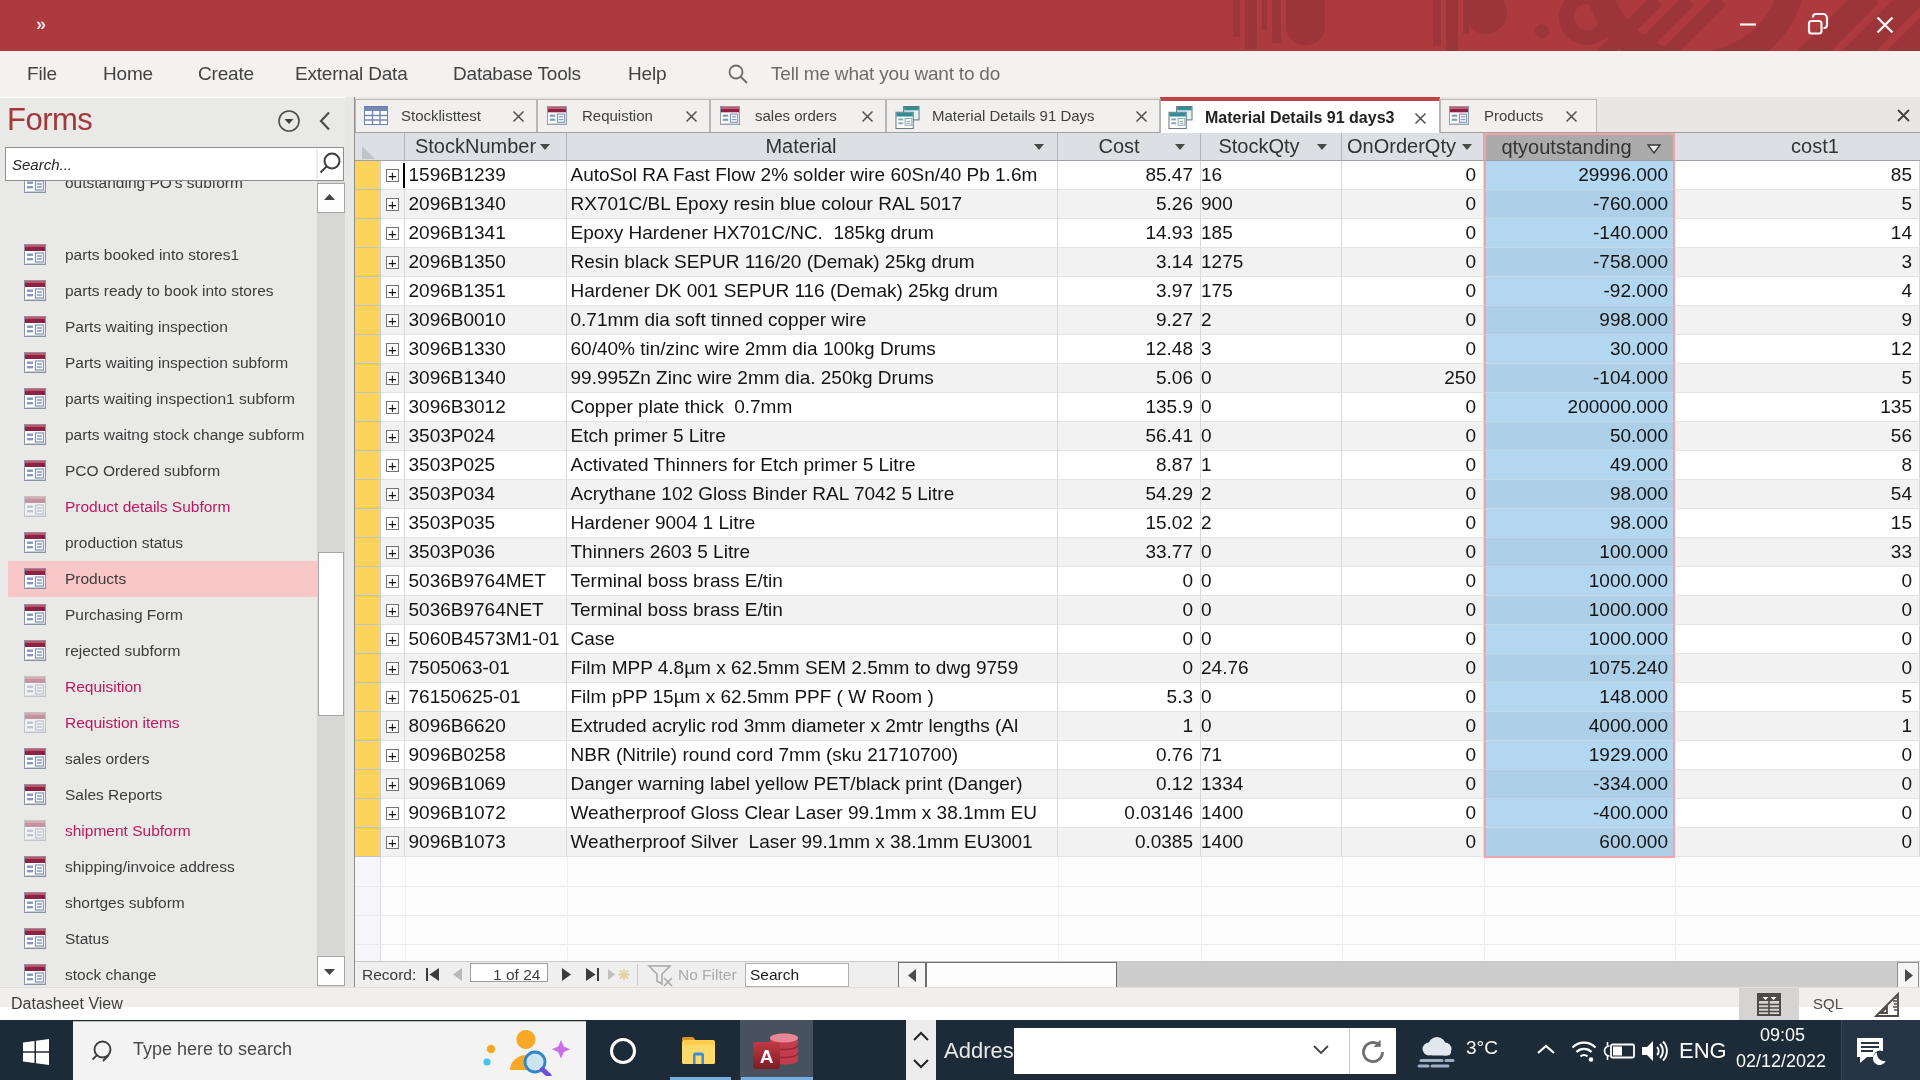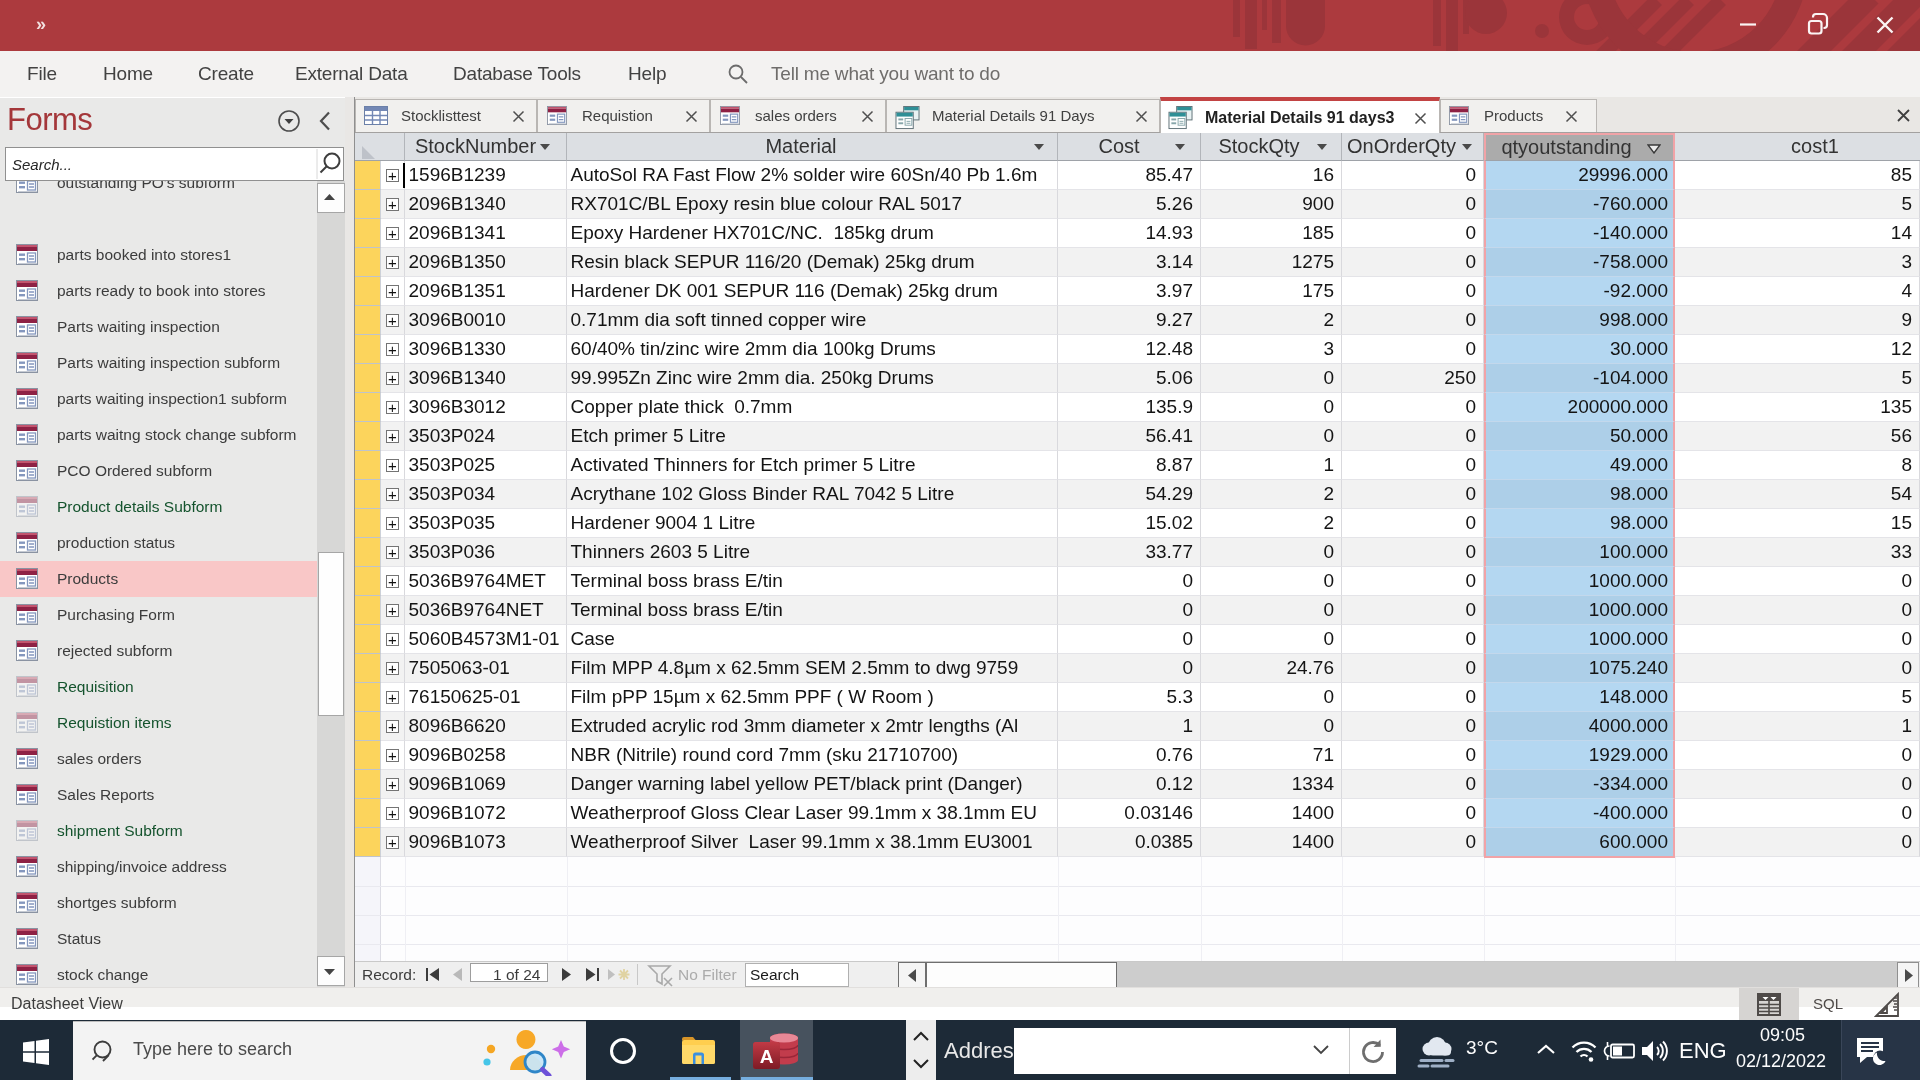--- a/index.html
+++ b/index.html
@@ -7,23 +7,23 @@
 #title{left:0;top:0;width:1920px;height:51px;background:#AC3A3E;overflow:hidden}
 
 #menu{left:0;top:51px;width:1920px;height:46px;background:#F3F2F1}
 .mi{position:absolute;top:0;height:46px;line-height:46px;font-size:19px;letter-spacing:-0.2px;color:#424242}
 
 #side{left:0;top:97px;width:345px;height:890px;background:#E9E9E8;border-top:1px solid #fff}
 #formsT{left:7px;top:102px;font-size:31px;color:#A4373A;letter-spacing:-0.5px}
 #sbox{left:5px;top:147px;width:339px;height:34px;background:#fff;border:1px solid #909090}
 #sboxtxt{left:12px;top:156px;font-style:italic;font-size:15px;color:#262626}
 #slist{left:0;top:181px;width:345px;height:806px;overflow:hidden}
-.si{position:absolute;left:0;width:328px;height:36px}
+.si{position:absolute;left:8px;width:328px;height:36px}
 .si .t{position:absolute;left:57px;top:0;line-height:36px;font-size:15.5px;color:#3C3C3C;white-space:nowrap}
-.si.gray .t{color:#14532d}
+.si.gray .t{color:#be185d}
 .si.sel{background:#F9C7C7}
 .si svg{position:absolute;left:16px;top:7px}
 .si.gray svg{opacity:.42}
 
 .sbtn{position:absolute;left:317px;width:28px;height:30px;background:#FDFDFD;border:1px solid #A6A6A6}
 #sthumb{left:318px;top:455px;width:26px;height:164px;background:#FEFEFE;border:1px solid #A6A6A6;position:absolute}
 
 #tabbar{left:355px;top:97px;width:1565px;height:36px;background:#E9E7E4;border-bottom:1px solid #A3A1A0}
 .tab{position:absolute;top:2px;height:33px;background:#F1F0EE;border:1px solid #B9B6B3;border-bottom:none}
 .tab .tt{position:absolute;top:0;height:31px;line-height:31px;font-size:15px;color:#404040;white-space:nowrap}
@@ -37,21 +37,21 @@
 .hc .ht{position:absolute;top:0;width:100%;text-align:center;line-height:27px;font-size:20px;color:#333;white-space:nowrap}
 .harr{position:absolute;top:11px;width:0;height:0;border-left:5px solid transparent;border-right:5px solid transparent;border-top:6px solid #4A4A4A}
 .row{position:absolute;left:0;width:1565px;height:29px}
 .cell{position:absolute;top:0;height:29px;line-height:28px;font-size:19px;color:#141414;border-right:1px solid #D9D9DD;border-bottom:1px solid #E4E4E8;white-space:nowrap;overflow:hidden}
 .rsel{left:0;width:26px;background:#FCD45C;border-right:1px solid #CDD1D8;border-bottom:1px solid #BEC3CC}
 .plus{left:26px;width:24px;border-right:1px solid #D9D9DD;border-bottom:1px solid #E4E4E8}
 .pbox{position:absolute;left:5px;top:8px;width:13px;height:13px;background:#fff;border:1px solid #747474;line-height:11px;text-align:center;font-size:15px;color:#111}
 .c1{left:50px;width:162px;padding-left:3.5px}
 .c2{left:212px;width:491px;padding-left:3.5px}
 .c3{left:703px;width:143px;text-align:right;padding-right:7px}
-.c4{left:846px;width:141px;text-align:right;padding-right:7px}
+.c4{left:846px;width:141px;padding-right:7px}
 .c5{left:987px;width:142px;text-align:right;padding-right:7px}
 .c6{left:1129px;width:191px;text-align:right;padding-right:5px;border-left:2px solid #F1A3A7;border-right:2px solid #F1A3A7;border-bottom:1px solid #C3D8EC}
 .c7{left:1320px;width:245px;text-align:right;padding-right:7px}
 .row.w .cell{background:#fff}
 .row.g .cell{background:#F2F2F2}
 .row.w .rsel,.row.g .rsel{background:#FCD45C}
 .row.w .c6{background:#B4D7F1}
 .row.g .c6{background:#ADCFE8}
 
 #nav{left:355px;top:961px;width:1565px;height:26px;background:#EFEFEF;border-top:1px solid #C9C9C9;font-size:15.5px;color:#3C3C3C}

